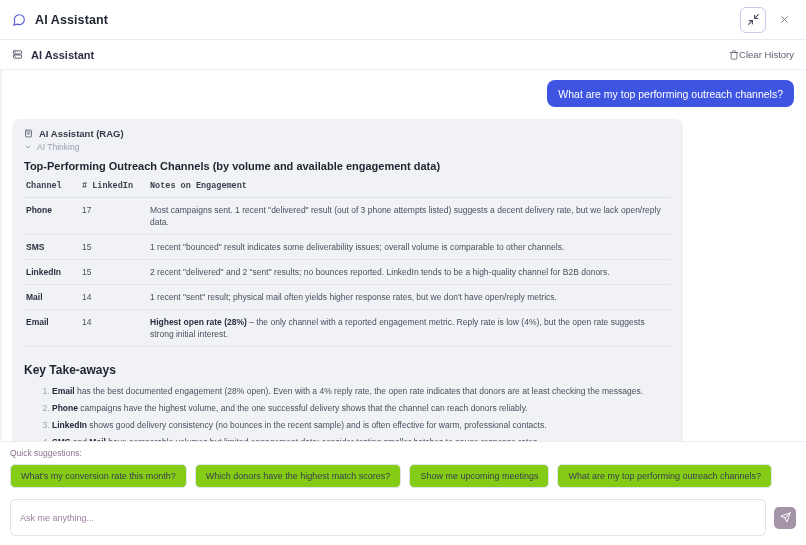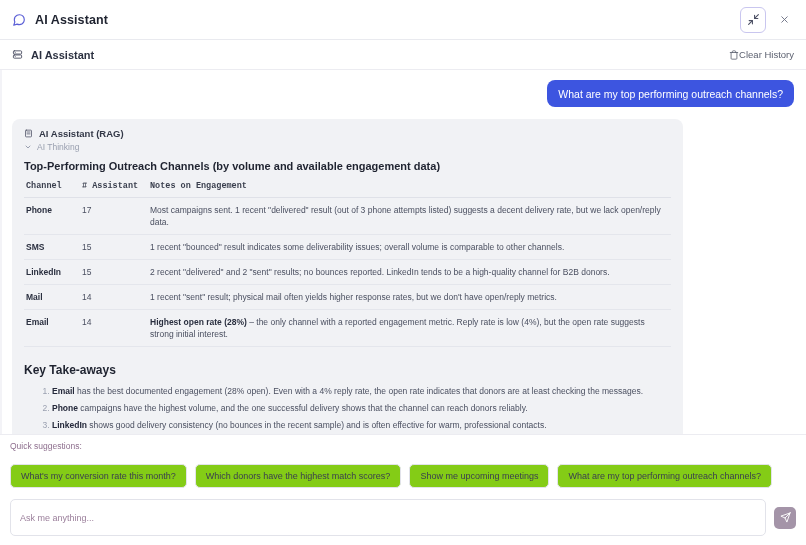--- a/index.html
+++ b/index.html
@@ -133,21 +133,21 @@
   ol.takeaways li b { color: #24283a; }
   ol.takeaways li::marker { color: #9aa0b0; }
 
   
   .sugg {
     flex: 0 0 auto;
     border-top: 1px solid #ececf1;
     padding: 6px 10px 6px 10px;
     background: #ffffff;
   }
-  .sugg-label { font-size: 8.5px; color: #8e6f8e; margin-bottom: 13px; }
+  .sugg-label { font-size: 8.5px; color: #8e6f8e; margin-bottom: 6px; }
   .chips { display: flex; gap: 8px; }
   .chip {
     border: 1px solid #e2e3ea; border-radius: 5px;
     background: #84cc16;
     font-size: 9px; color: #3a3f4e;
     padding: 6px 10px;
     white-space: nowrap;
   }
 
   
@@ -262,21 +262,21 @@
           </span>
           <span>AI Thinking</span>
         </div>
 
         <h3 class="sec">Top-Performing Outreach Channels (by volume and available engagement data)</h3>
 
         <table class="md">
           <thead>
             <tr>
               <th class="col-ch">Channel</th>
-              <th class="col-n"># Assistant</th>
+              <th class="col-n"># LinkedIn</th>
               <th>Notes on Engagement</th>
             </tr>
           </thead>
           <tbody>
               <tr>
                 <td class="ch">Phone</td>
                 <td>17</td>
                 <td>Most campaigns sent. 1 recent "delivered" result (out of 3 phone attempts listed) suggests a decent delivery rate, but we lack open/reply data.</td>
               </tr>
               <tr>

